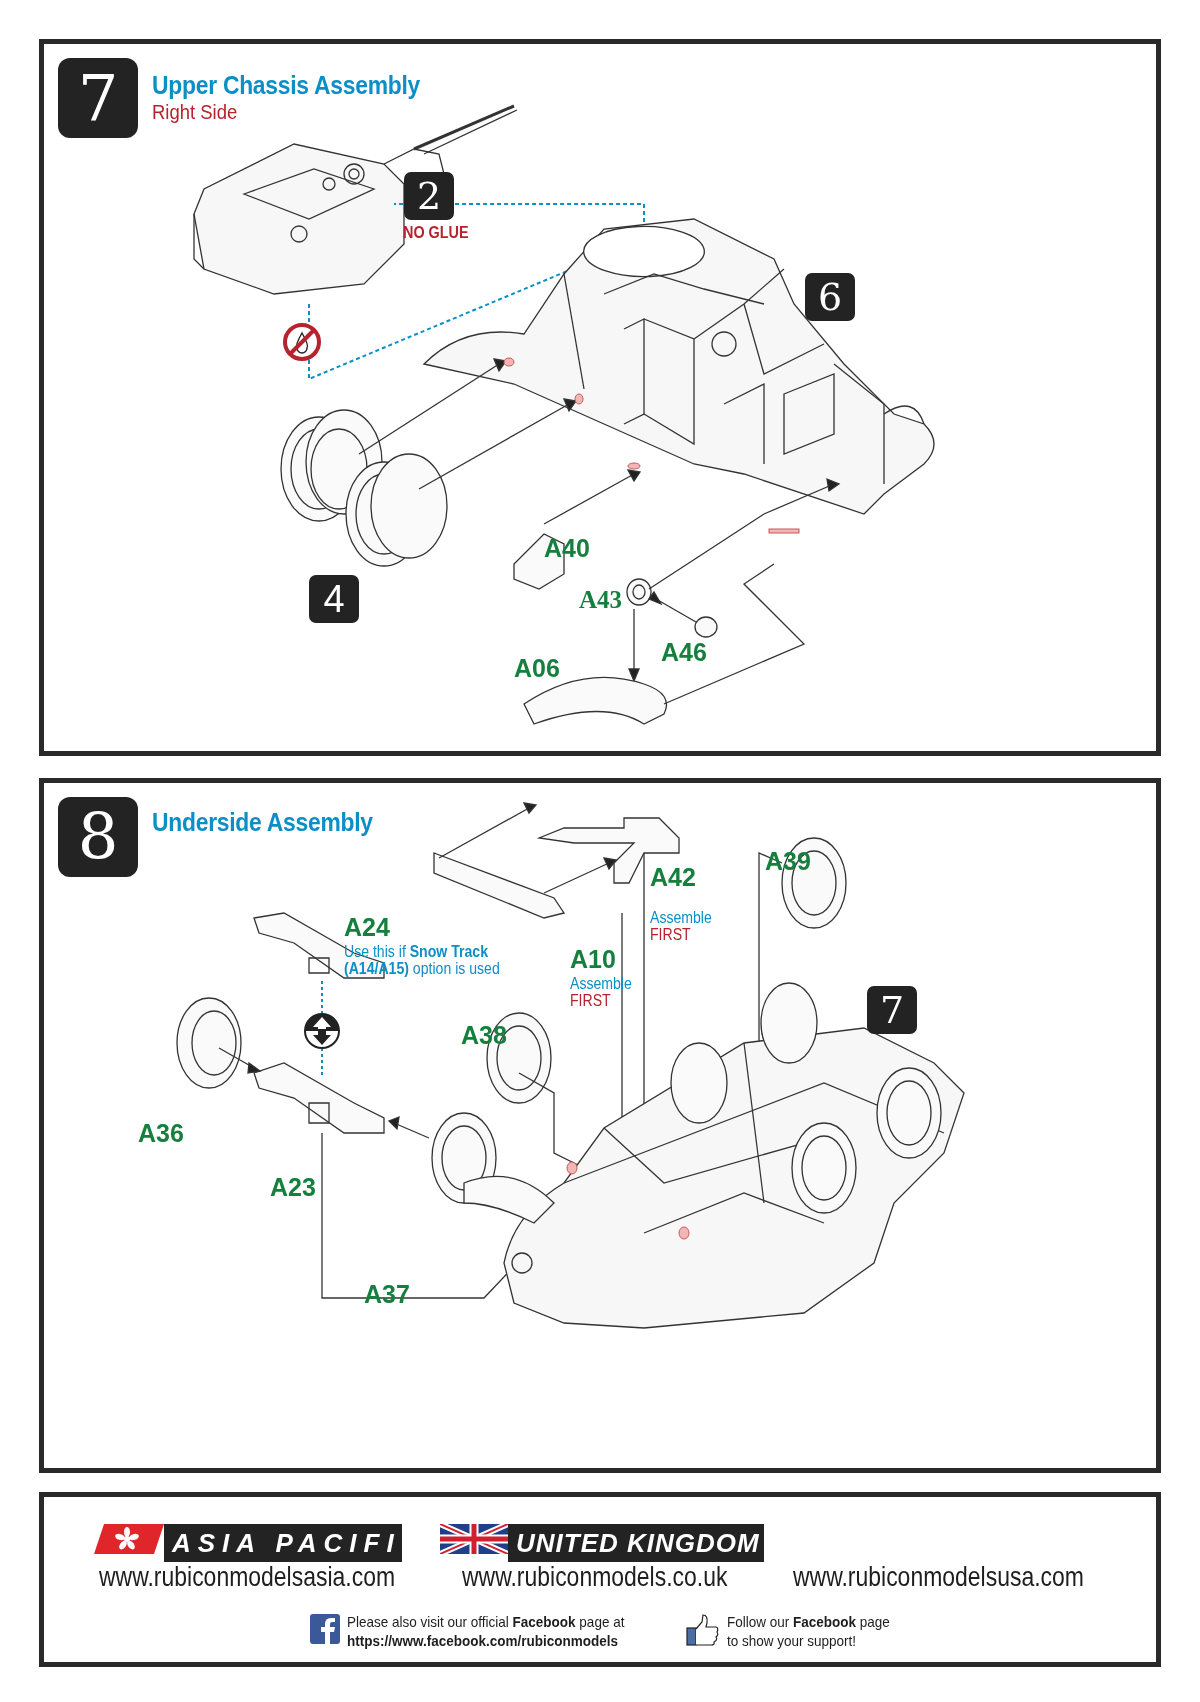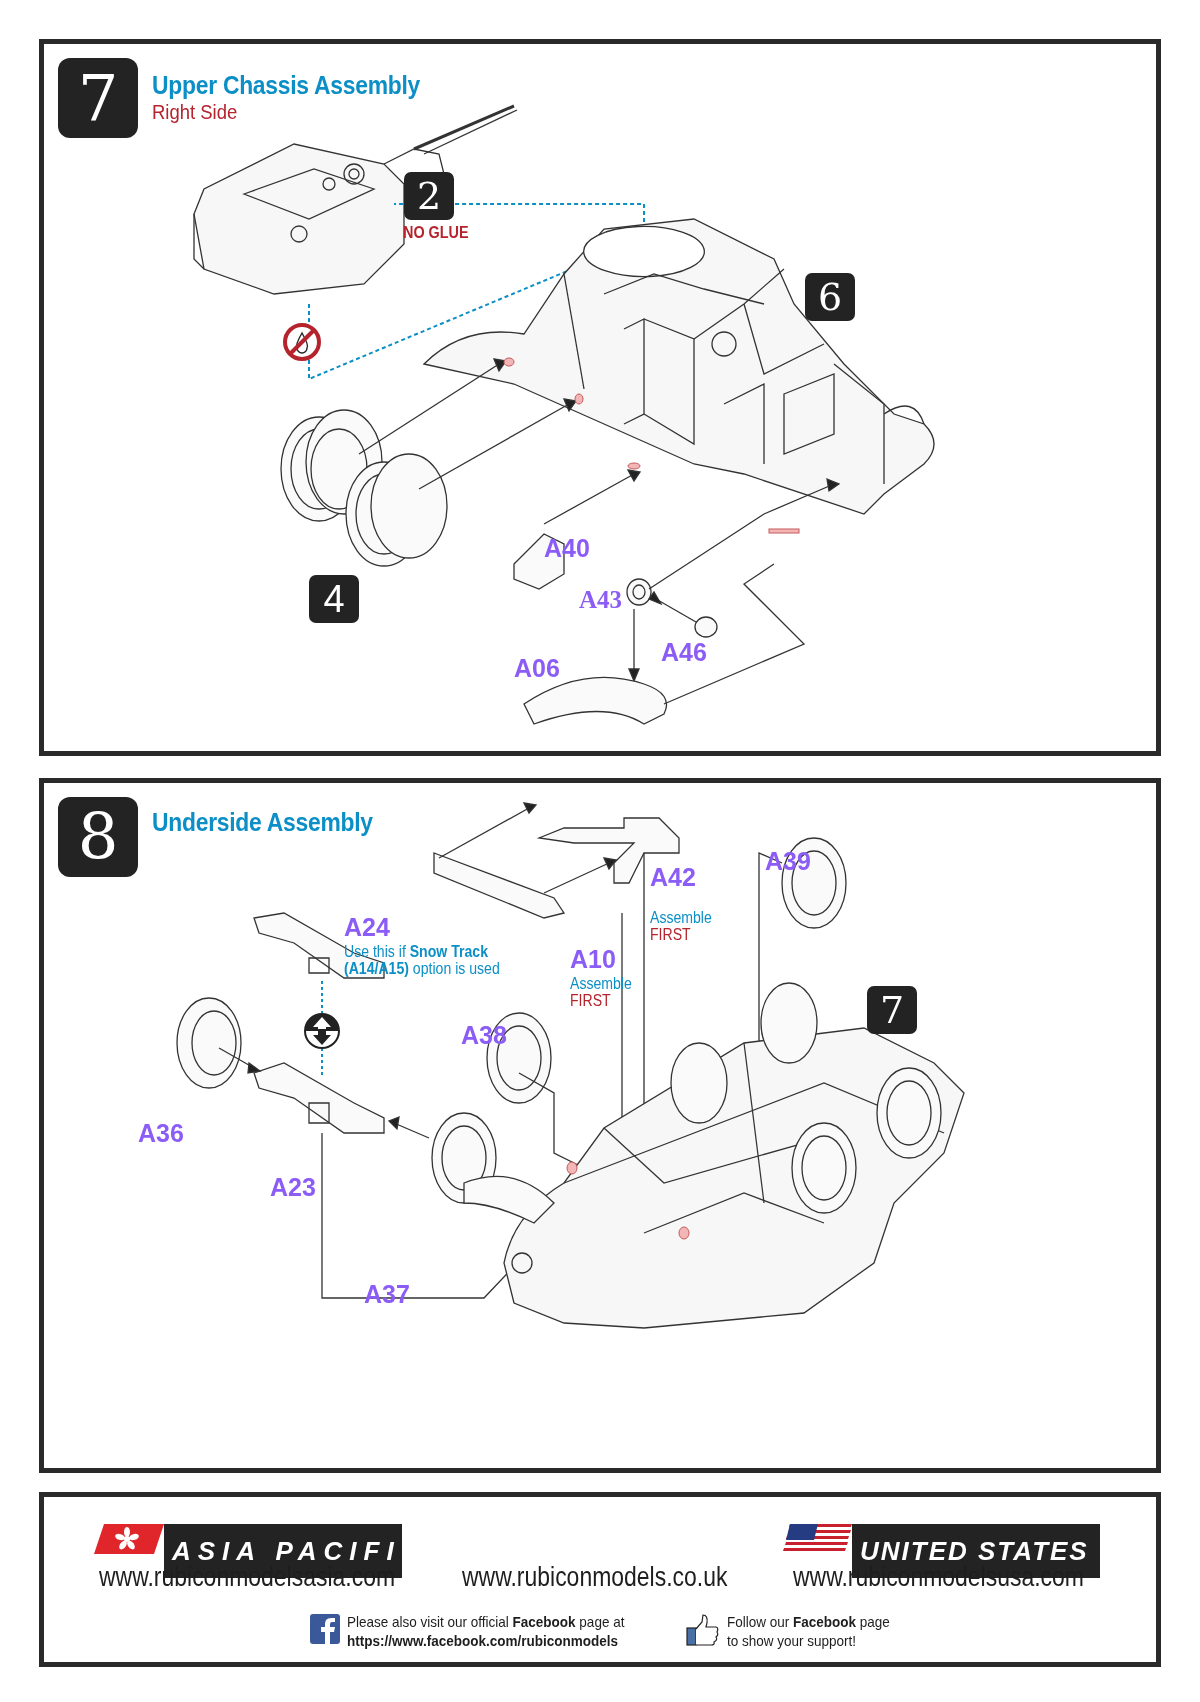--- a/index.html
+++ b/index.html
@@ -3,28 +3,28 @@
 <meta charset="utf-8">
 <style>
   html, body { margin: 0; padding: 0; background: #ffffff; }
   body { width: 1200px; height: 1702px; position: relative; font-family: "Liberation Sans", sans-serif; overflow: hidden; }
   .panel { position: absolute; left: 39px; width: 1122px; border: 5px solid #2a2a2a; box-sizing: border-box; background: #fff; }
   .step-badge { position: absolute; width: 80px; height: 80px; background: #232323; border-radius: 12px; color: #fff; font-family: "DejaVu Serif", serif; font-size: 64px; display: flex; align-items: center; justify-content: center; line-height: 1; }
   .mini-badge { position: absolute; width: 50px; height: 48px; background: #232323; border-radius: 7px; color: #fff; font-family: "DejaVu Serif", serif; font-size: 38px; display: flex; align-items: center; justify-content: center; line-height: 1; }
   .mini-badge.sans { font-family: "Liberation Sans", sans-serif; }
   .title { position: absolute; color: #0b8fc6; font-weight: bold; font-size: 26px; transform: scaleX(0.88); transform-origin: left top; letter-spacing: -0.3px; white-space: nowrap; }
   .subtitle { position: absolute; color: #b5232d; font-size: 21px; transform: scaleX(0.88); transform-origin: left top; white-space: nowrap; }
-  .part { position: absolute; font-weight: bold; font-size: 25px; color: #8b5cf6; white-space: nowrap; }
+  .part { position: absolute; font-weight: bold; font-size: 25px; color: #15803d; white-space: nowrap; }
   .note-blue { position: absolute; color: #0b8fc6; font-size: 16px; transform: scaleX(0.88); transform-origin: left top; white-space: nowrap; line-height: 17px; }
   .note-red { position: absolute; color: #b5232d; font-size: 16px; transform: scaleX(0.88); transform-origin: left top; white-space: nowrap; line-height: 17px; }
   .noglue { position: absolute; color: #b5232d; font-weight: bold; font-size: 16px; transform: scaleX(0.9); transform-origin: left top; white-space: nowrap; }
   svg.draw { position: absolute; left: 0; top: 0; }
   .region-band { position: absolute; height: 30px; display: flex; }
   .flag-box { width: 70px; height: 30px; overflow: hidden; }
-  .region-label { background: #232323; color: #fff; font-style: italic; font-weight: bold; font-size: 26px; height: 30px; line-height: 30px; padding: 12px 8px; letter-spacing: 1px; white-space: nowrap; }
+  .region-label { background: #232323; color: #fff; font-style: italic; font-weight: bold; font-size: 26px; height: 30px; line-height: 30px; padding: 4px 8px; letter-spacing: 1px; white-space: nowrap; }
   .url { position: absolute; font-size: 28px; color: #1e1e1e; transform: scaleX(0.82); transform-origin: left top; white-space: nowrap; }
   .fb-text { position: absolute; font-size: 15px; color: #1e1e1e; line-height: 19px; transform: scaleX(0.9); transform-origin: left top; white-space: nowrap; }
   .fb-text b { font-weight: bold; }
 </style>
 </head>
 <body>
 
 <div class="panel" style="top:39px;height:717px;">
   <div class="step-badge" style="left:14px;top:14px;">7</div>
   <div class="title" style="left:108px;top:26px;">Upper Chassis Assembly</div>
@@ -239,38 +239,34 @@
             <ellipse cx="4" cy="6" rx="3" ry="5" transform="rotate(144 4 6)"></ellipse>
             <ellipse cx="-4" cy="6" rx="3" ry="5" transform="rotate(216 -4 6)"></ellipse>
             <ellipse cx="-7" cy="-2" rx="3" ry="5" transform="rotate(288 -7 -2)"></ellipse>
           </g>
         </svg>
     </div>
     <div class="region-label" style="letter-spacing:7px;width:222px;">ASIA PACIFIC</div>
   </div>
   <div class="url" style="left:55px;top:64px;">www.rubiconmodelsasia.com</div>
 
-  <div class="url" style="left:418px;top:64px;">www.rubiconmodels.co.uk</div>
-
-  <div class="region-band" style="left:738px;top:27px;">
-    <div class="flag-box">
-      <svg width="70" height="30">
-          <polygon points="8,0 70,0 62,30 0,30" fill="#fff"></polygon>
-          <g fill="#c8202f">
-            <polygon points="8,0 70,0 69,3 7,3"></polygon>
-            <polygon points="7,6 69,6 68,9 6,9"></polygon>
-            <polygon points="5,12 67,12 66,15 4,15"></polygon>
-            <polygon points="4,18 66,18 65,21 3,21"></polygon>
-            <polygon points="2,24 64,24 63,27 1,27"></polygon>
-          </g>
-          <polygon points="8,0 36,0 32,16 4,16" fill="#253b82"></polygon>
+  <div class="region-band" style="left:396px;top:27px;">
+    <div class="flag-box" style="width:68px;">
+      <svg width="68" height="30">
+          <rect width="68" height="30" fill="#1f3f8a"></rect>
+          <path d="M0,0 L68,30 M68,0 L0,30" stroke="#fff" stroke-width="6"></path>
+          <path d="M0,0 L68,30 M68,0 L0,30" stroke="#cf2030" stroke-width="2"></path>
+          <path d="M34,0 L34,30 M0,15 L68,15" stroke="#fff" stroke-width="9"></path>
+          <path d="M34,0 L34,30 M0,15 L68,15" stroke="#cf2030" stroke-width="5"></path>
         </svg>
     </div>
-    <div class="region-label" style="letter-spacing:2px;width:232px;">UNITED STATES</div>
-  </div>
+    <div class="region-label" style="width:240px;">UNITED KINGDOM</div>
+  </div>
+  <div class="url" style="left:418px;top:64px;">www.rubiconmodels.co.uk</div>
+
   <div class="url" style="left:749px;top:64px;">www.rubiconmodelsusa.com</div>
 
   <div style="position:absolute;left:266px;top:117px;width:30px;height:30px;background:#3b5998;border-radius:3px;">
     <svg width="30" height="30">
         <path d="M20,30 L20,18 L24,18 L25,13 L20,13 L20,10 Q20,8 22,8 L25,8 L25,4 L21,4 Q15,4 15,10 L15,13 L11,13 L11,18 L15,18 L15,30 Z" fill="#fff"></path>
       </svg>
   </div>
   <div class="fb-text" style="left:303px;top:115px;">
     <span>Please also visit our official </span><b>Facebook</b><span> page at</span><br>
     <b>https://www.facebook.com/rubiconmodels</b>

